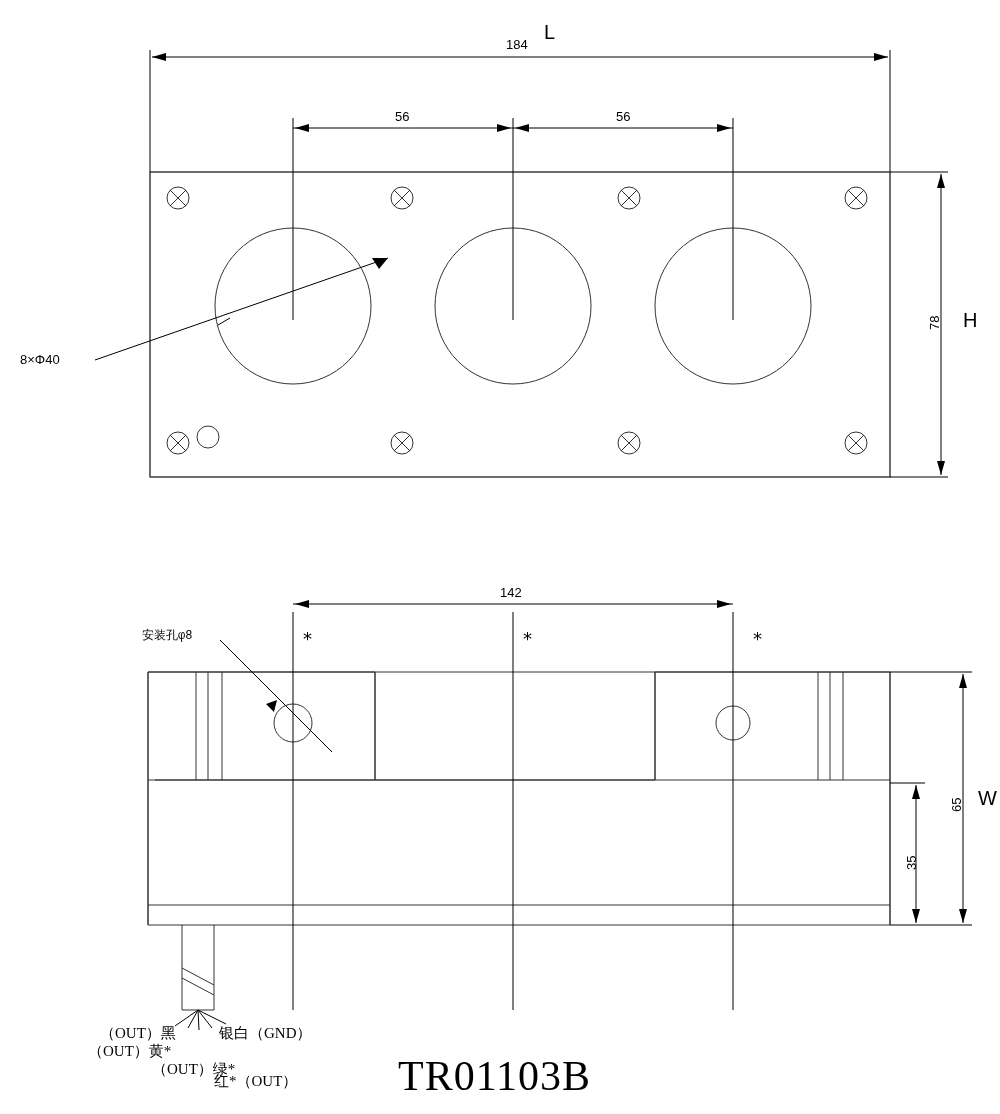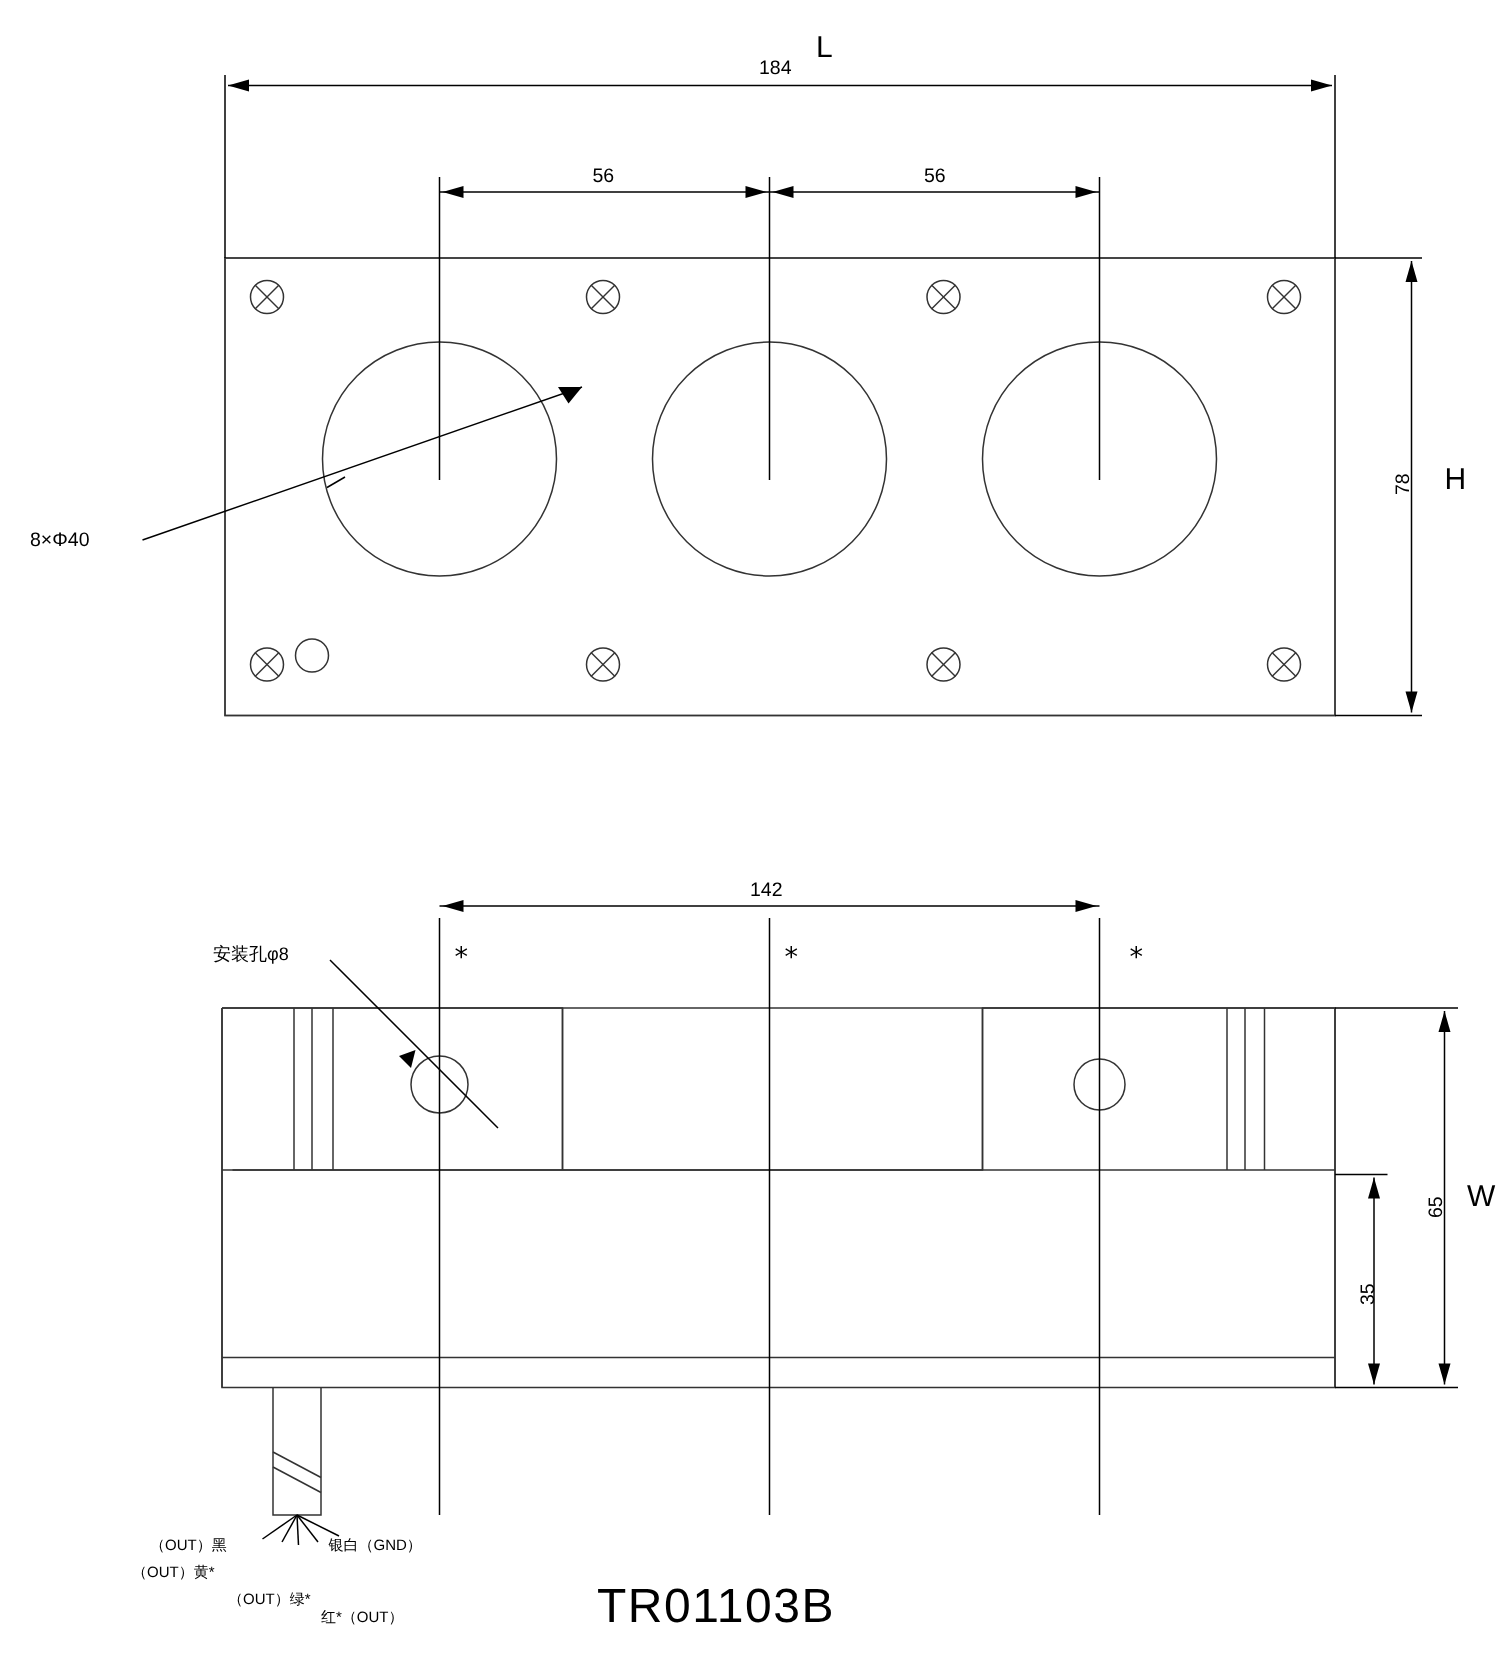--- a/index.html
+++ b/index.html
@@ -27,31 +27,31 @@
   }
   .dim-num {
     font-size: 13px;
   }
   .big-letter {
     font-size: 20px;
     font-weight: 400;
   }
   .cn-small {
     font-size: 12px;
-    font-family: Liberation Sans, sans-serif;
+    font-family: Liberation Mono, monospace;
   }
   .cn-tiny {
-    font-size: 10px;
-    font-family: Liberation Sans, sans-serif;
+    font-size: 15px;
+    font-family: Liberation Serif, serif;
   }
   .title {
     position: absolute;
-    font-size: 32px;
+    font-size: 42px;
     letter-spacing: 1px;
-    font-family: Liberation Sans, sans-serif;
+    font-family: Liberation Serif, serif;
   }
   .vert {
     transform: rotate(-90deg);
     transform-origin: 0 0;
   }
   .star {
     position: absolute;
     font-size: 18px;
     font-family: "DejaVu Sans", sans-serif;
   }

